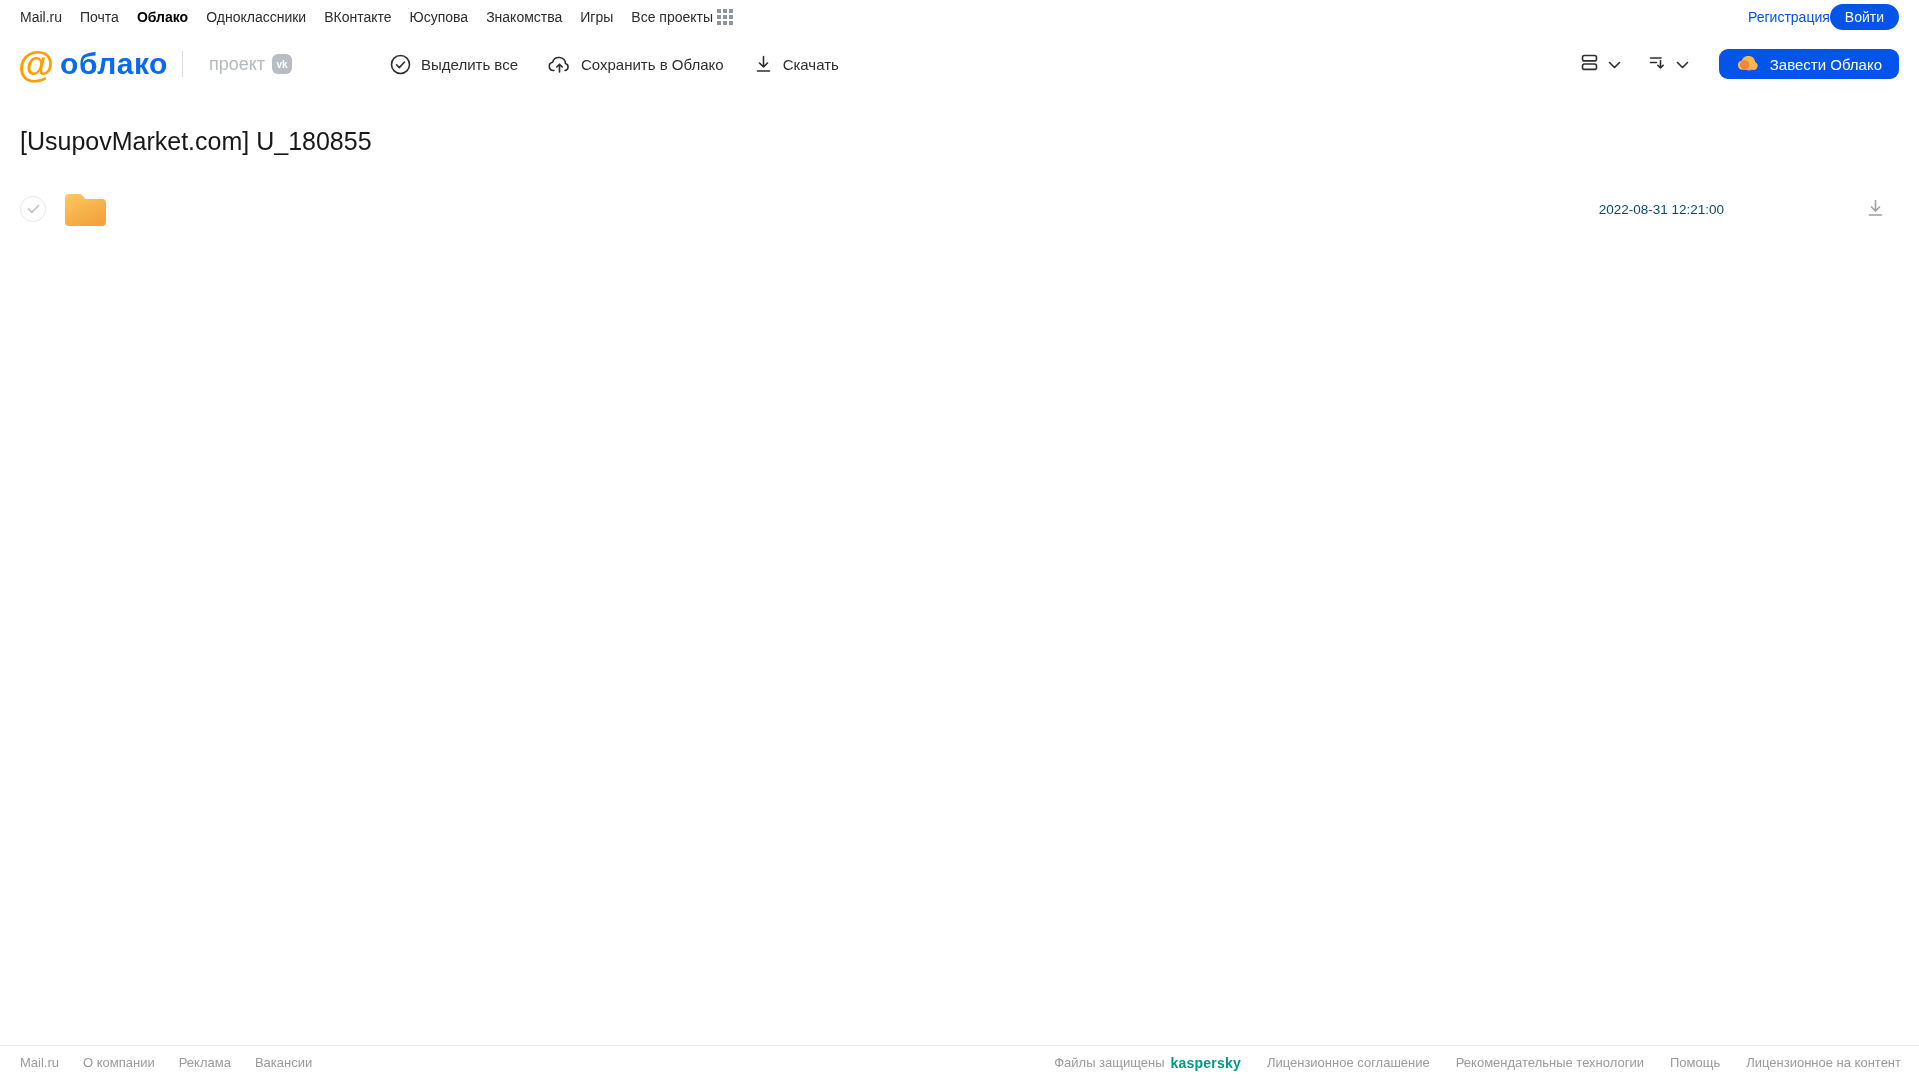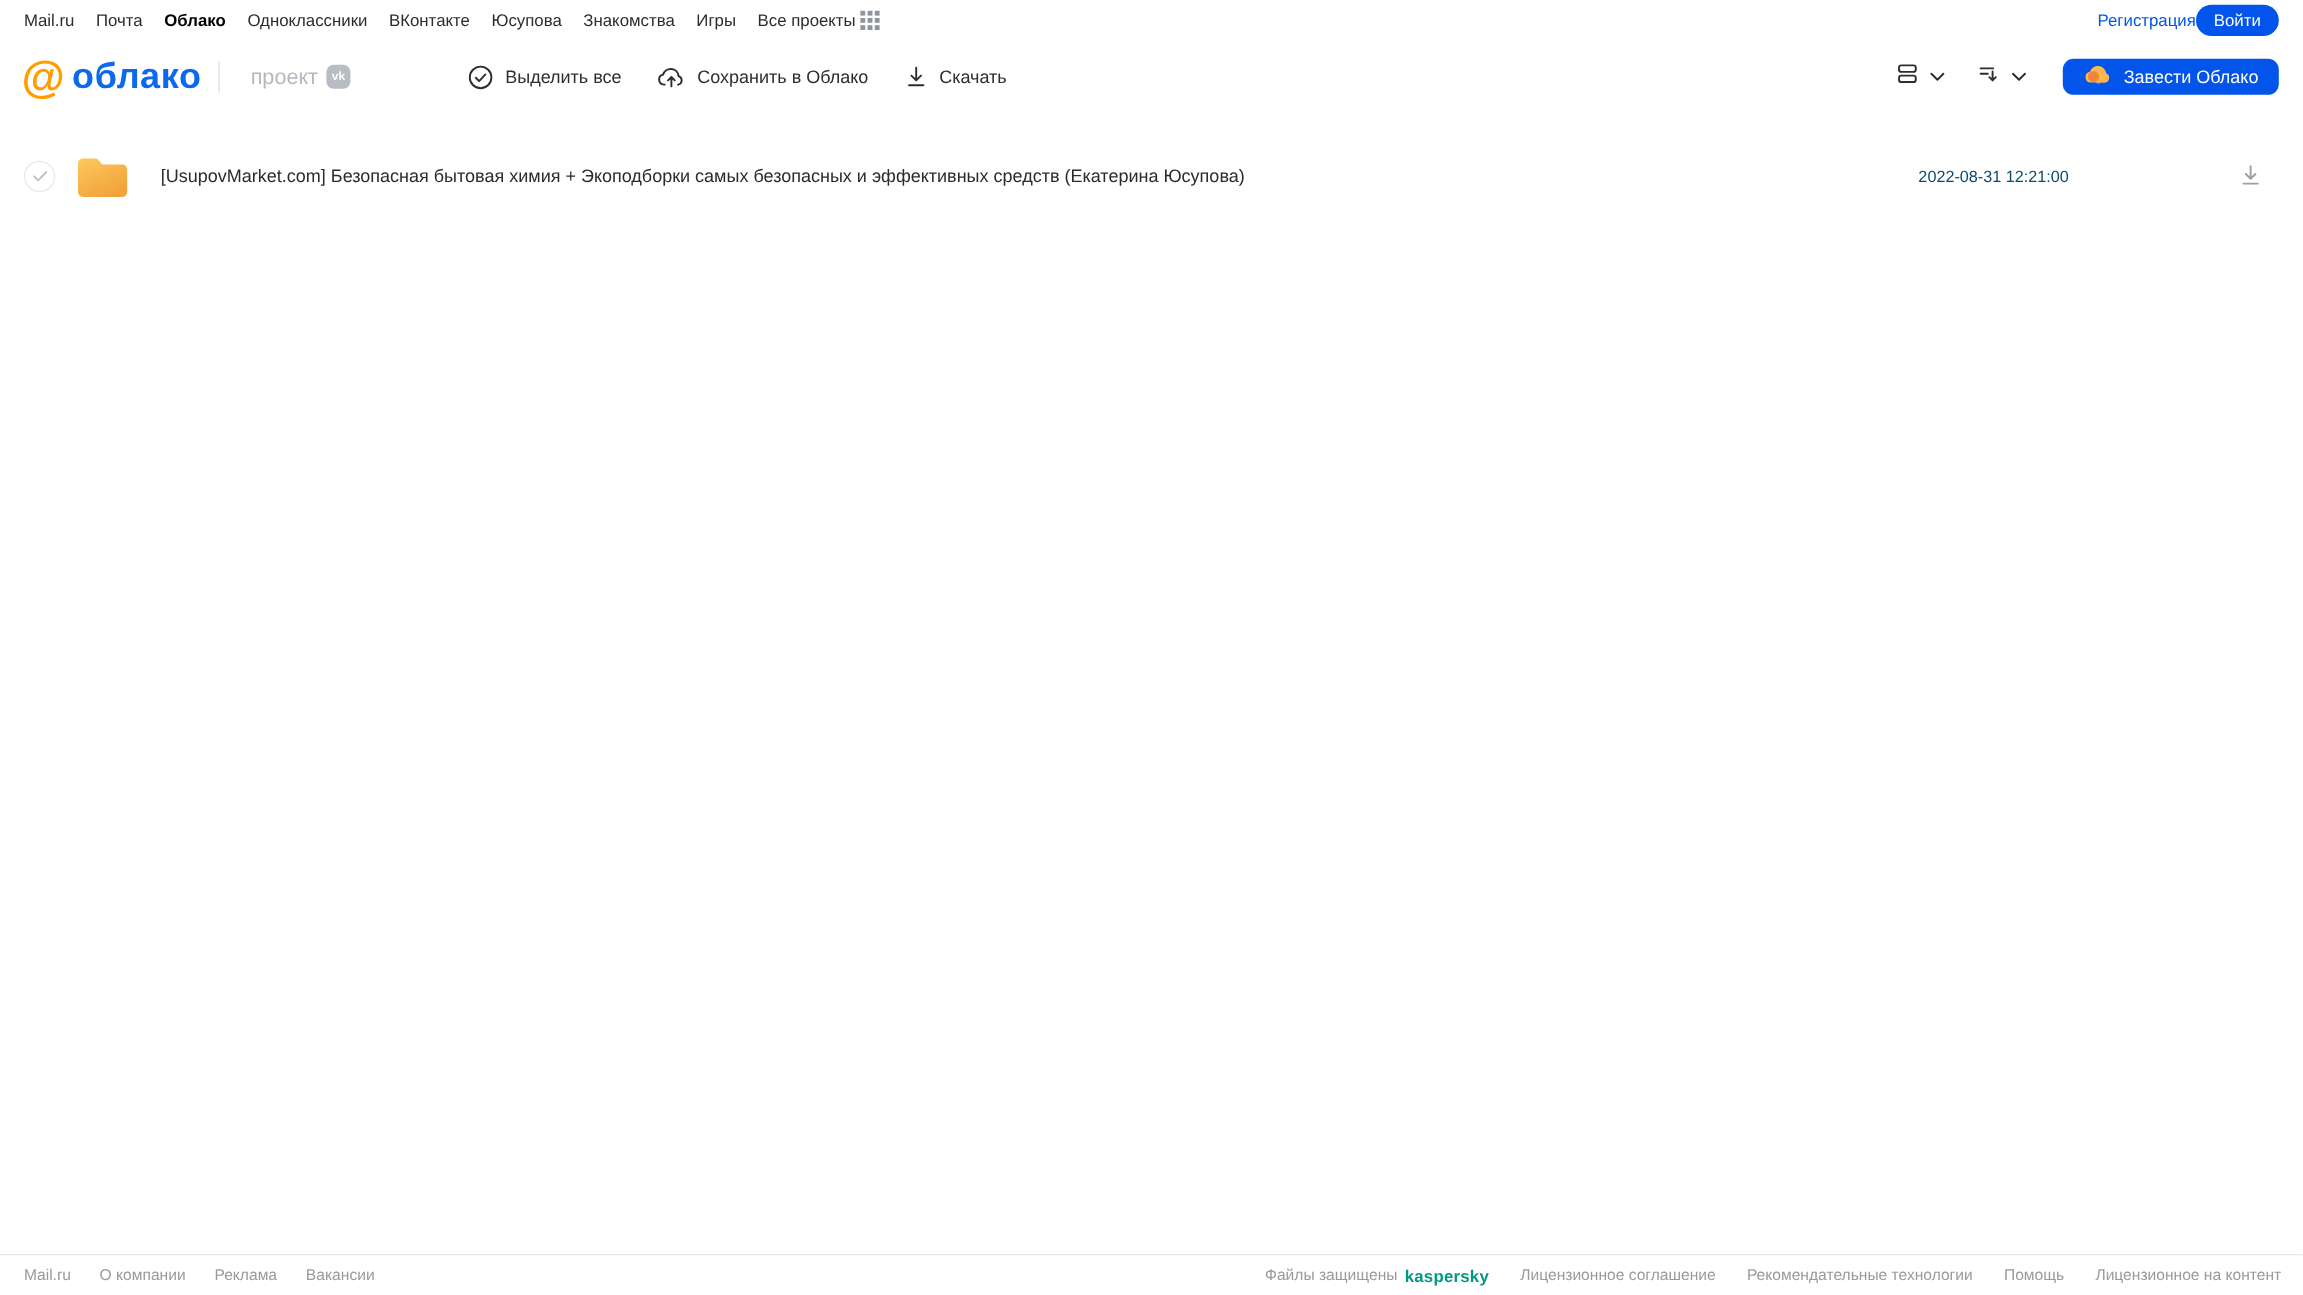--- a/index.html
+++ b/index.html
@@ -165,39 +165,39 @@
           <circle cx="8.6" cy="11.8" r="4.6" fill="#f1853b"></circle>
           <path d="M10 16.8 A6.6 6.6 0 0 0 19.2 9.2 A4 4 0 0 1 17.8 16.8 Z" fill="#ffb64d"></path>
         </svg>
       </span>
       <span>Завести Облако</span>
     </button>
   </div>
 </header>
 
 <main class="main">
+  <h1 class="page-title">[UsupovMarket.com] U_180855</h1>
 
   <div class="file-row">
     <span class="row-check">
       <svg width="13" height="10" viewBox="0 0 13 10" fill="none" stroke="#c2c2c2" stroke-width="1.7">
         <path d="M1.5 5 L4.8 8.3 L11.5 1.5" stroke-linecap="round" stroke-linejoin="round"></path>
       </svg>
     </span>
     <span class="folder-wrap">
       <svg width="45" height="37" viewBox="0 0 45 37">
         <defs>
           <linearGradient id="fg" x1="0" y1="0" x2="0.6" y2="1">
             <stop offset="0" stop-color="#ffc85f"></stop>
             <stop offset="1" stop-color="#f2a33c"></stop>
           </linearGradient>
         </defs>
         <path d="M2 7 a4 4 0 0 1 4 -4 h10.5 a3 3 0 0 1 2.3 1.1 l3.4 4 H39 a4 4 0 0 1 4 4 v19 a4 4 0 0 1 -4 4 H6 a4 4 0 0 1 -4 -4 Z" fill="url(#fg)"></path>
       </svg>
     </span>
-    <span class="file-name">[UsupovMarket.com] Безопасная бытовая химия + Экоподборки самых безопасных и эффективных средств (Екатерина Юсупова)</span>
     <span class="file-date">2022-08-31 12:21:00</span>
     <button class="row-download">
       <span>
         <svg width="19" height="20" viewBox="0 0 19 20" fill="none" stroke="#9aa0a6" stroke-width="1.6">
           <path d="M9.5 2.5 V12.5 M5.5 9 L9.5 13 L13.5 9" stroke-linecap="round" stroke-linejoin="round"></path>
           <path d="M3.5 17 H15.5" stroke-linecap="round"></path>
         </svg>
       </span>
     </button>
   </div>

